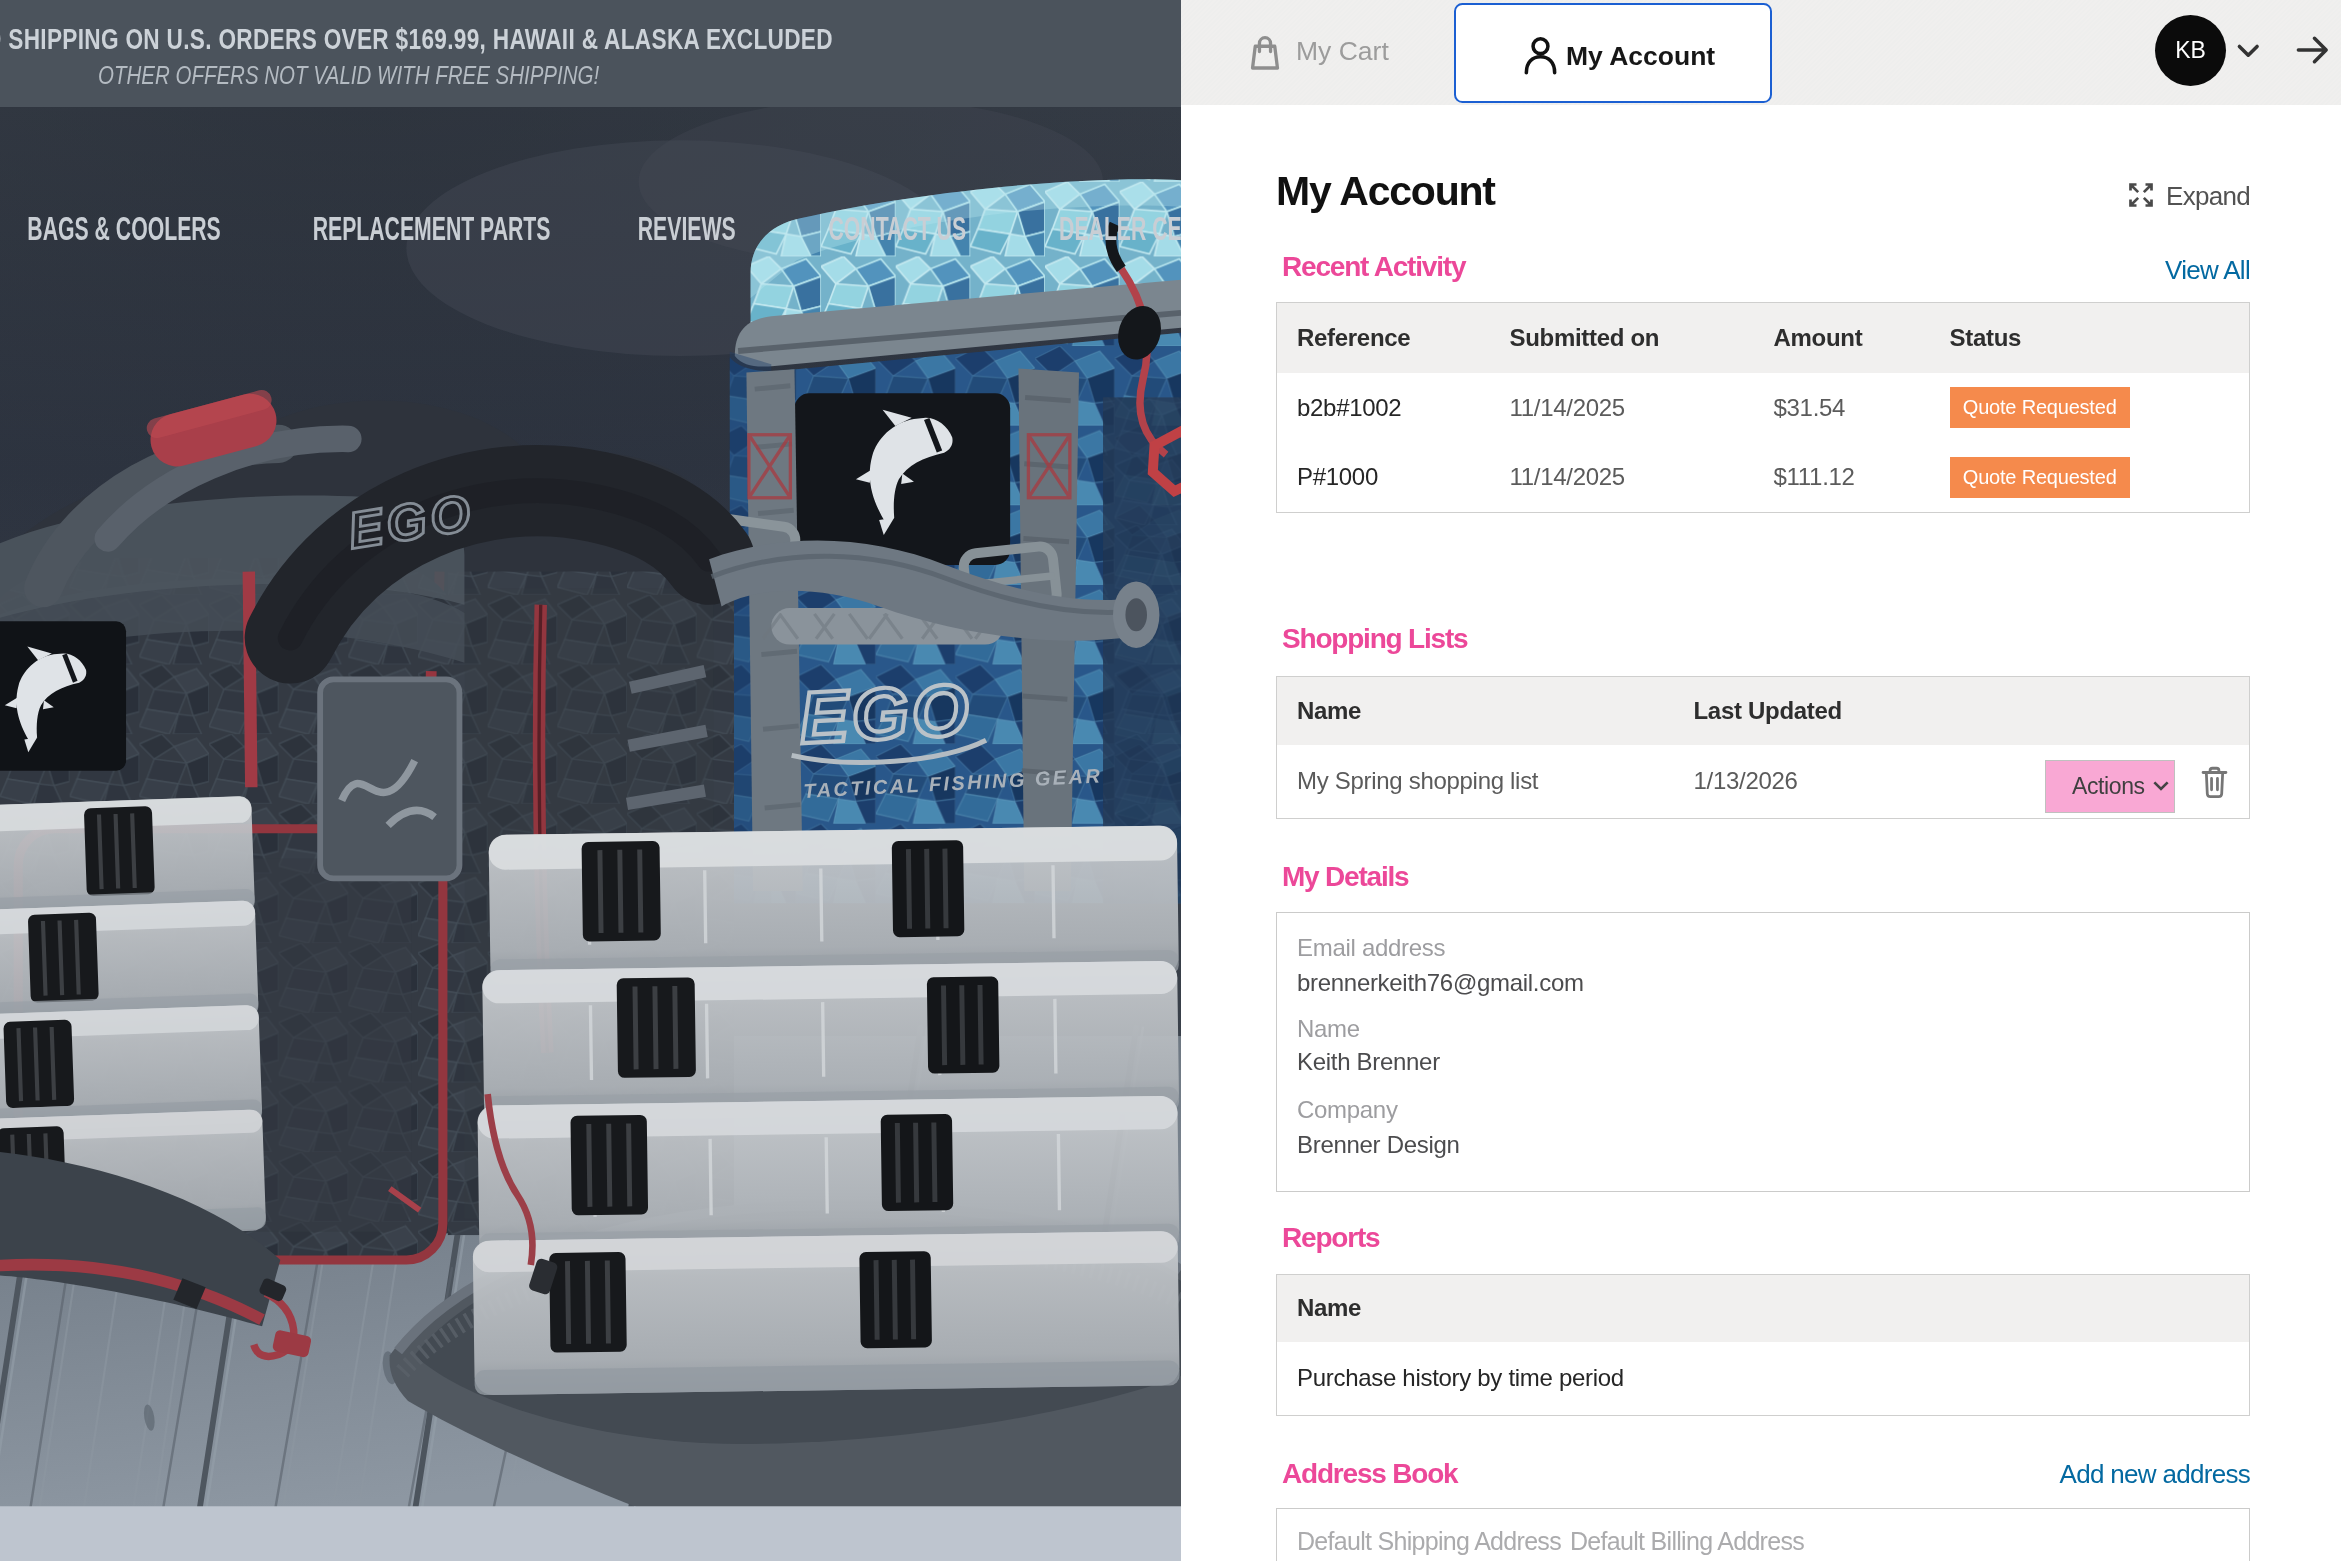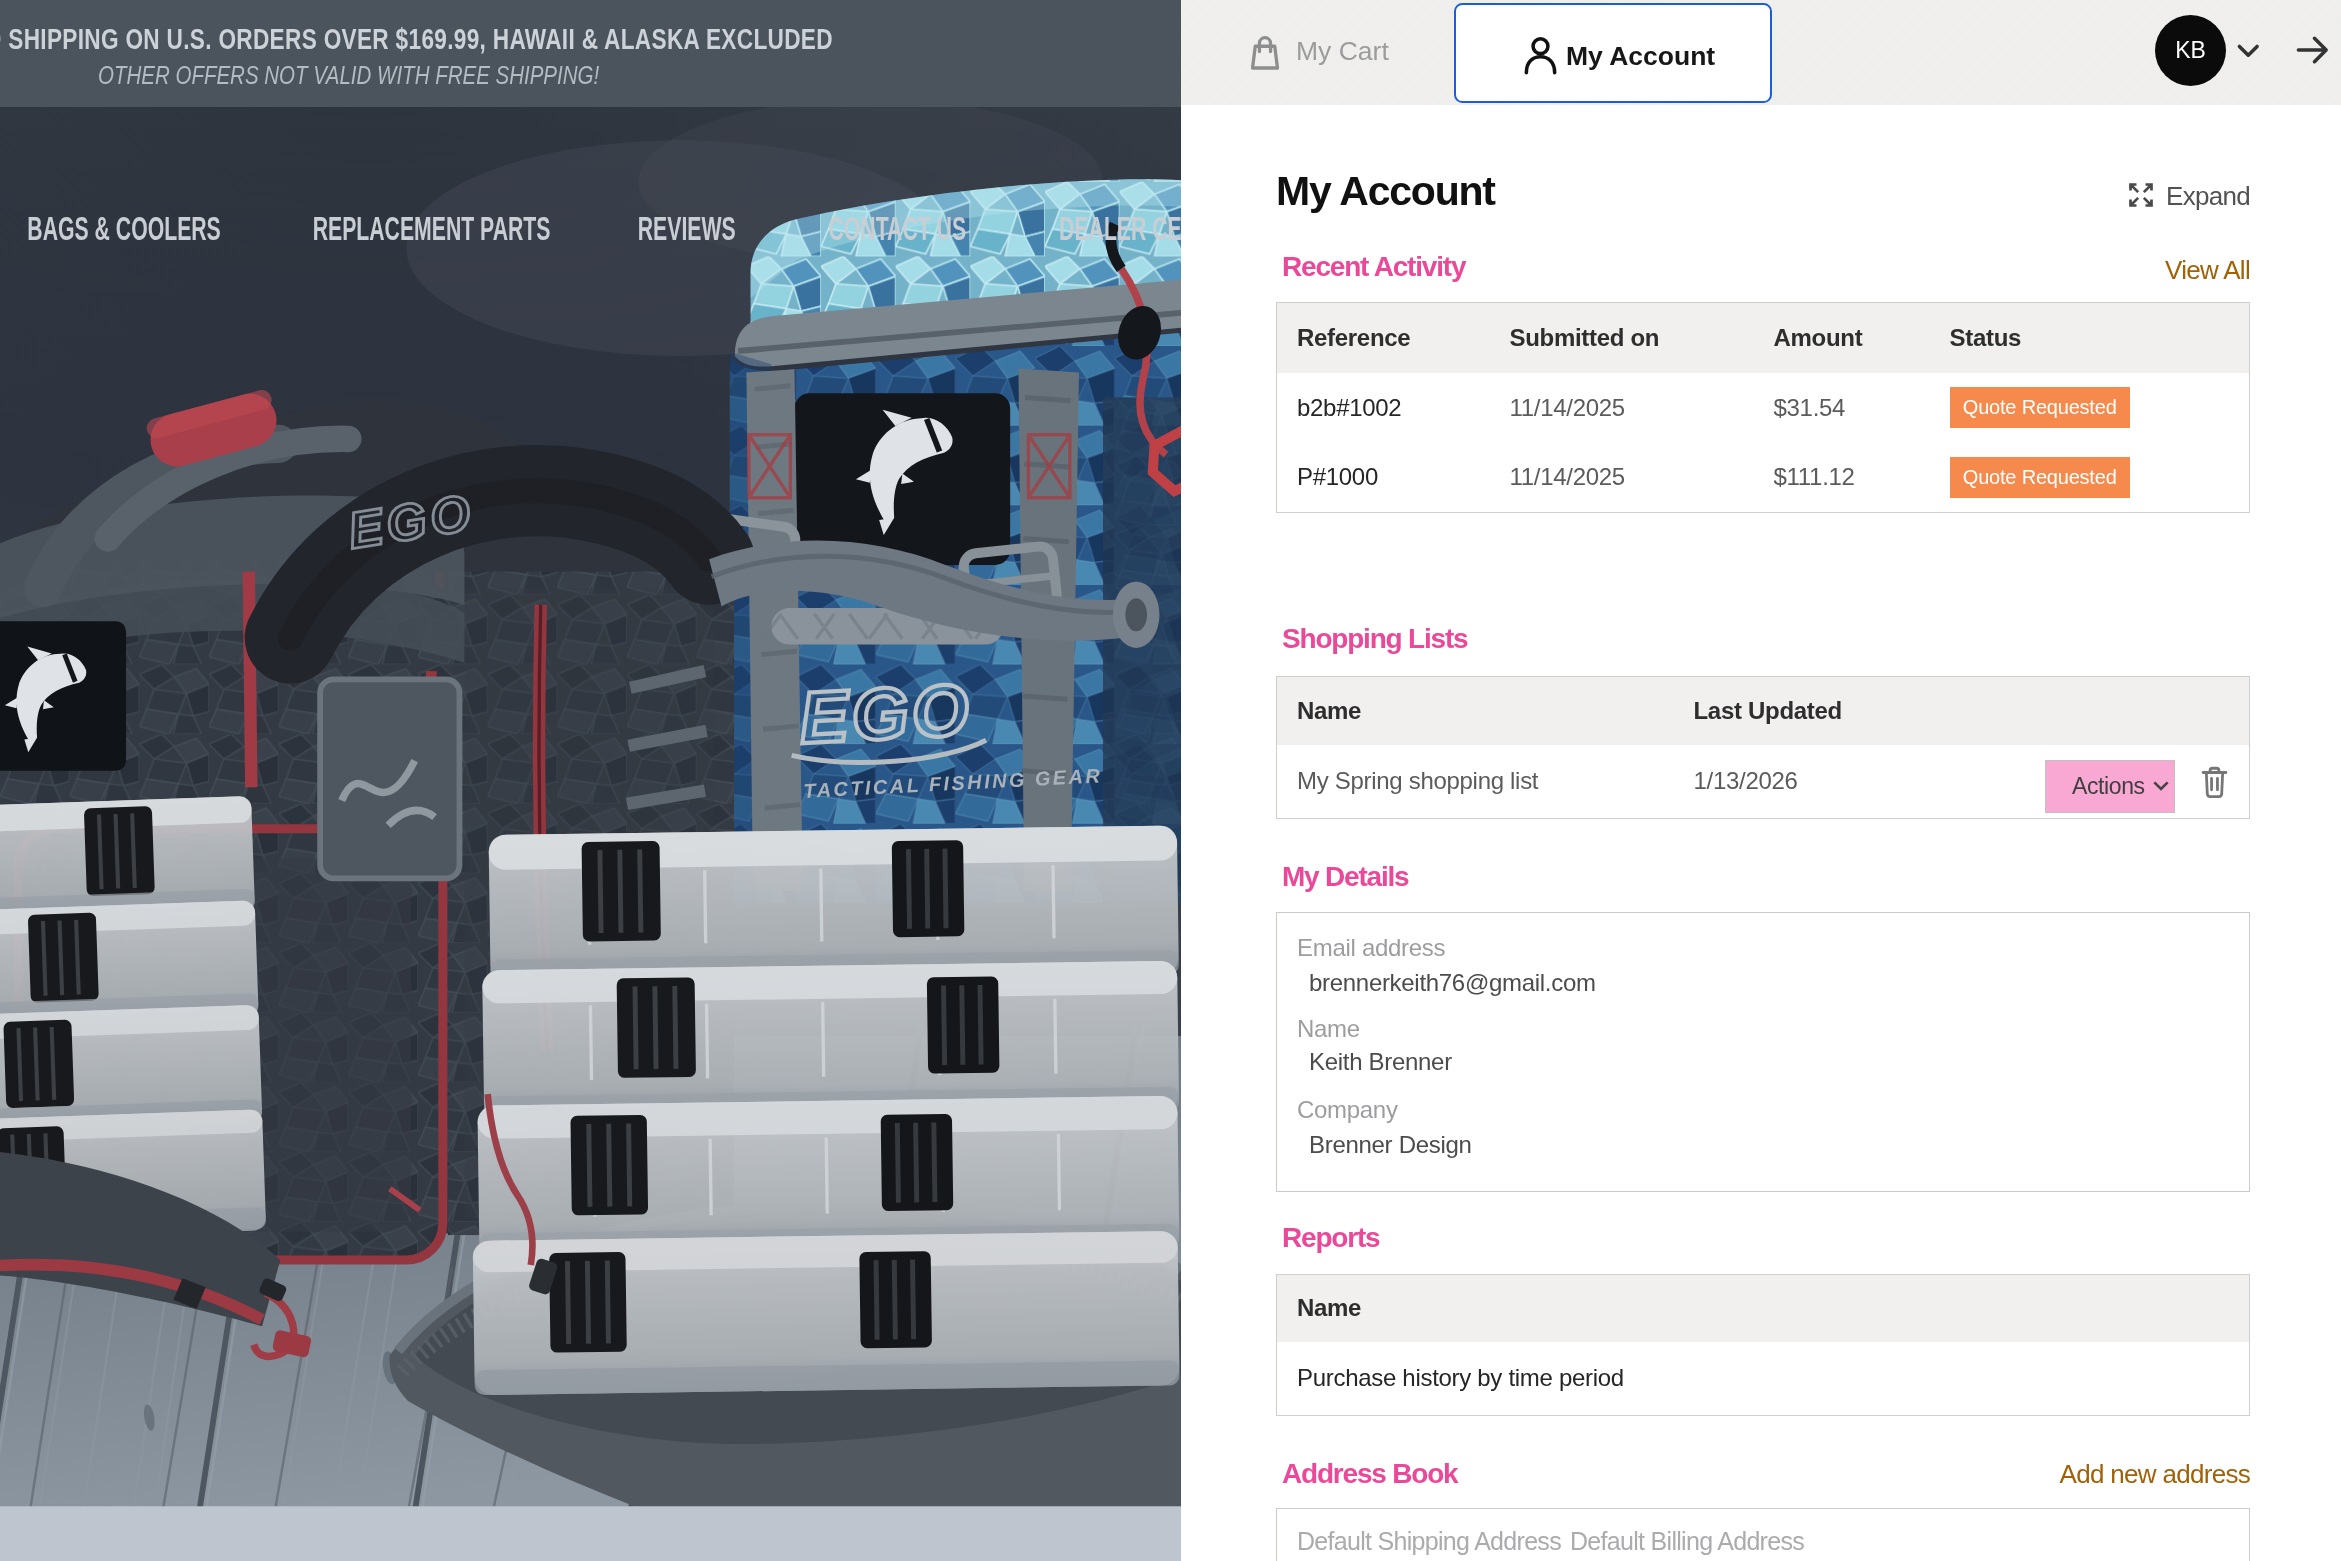--- a/index.html
+++ b/index.html
@@ -31,37 +31,37 @@
 #avatar { position:absolute; left:974px; top:15px; width:71px; height:71px; border-radius:50%;
   background:#0b0b0b; color:#fff; font-size:23px; text-align:center; line-height:71px; }
 #chev { position:absolute; left:1054px; top:40px; }
 #arrow { position:absolute; left:1113px; top:31.5px; }
 
 #content { position:absolute; left:95px; top:105px; width:974px; height:1456px; background:#fff; }
 h1 { font-size:41px; font-weight:bold; color:#111; position:absolute; left:0; top:63px; letter-spacing:-1.2px; }
 #expand { position:absolute; right:0; top:75px; font-size:26px; color:#525252; letter-spacing:-0.7px; }
 #expand svg { vertical-align:-5px; margin-right:10px; }
 .sechead { position:absolute; font-size:28px; font-weight:bold; color:#ec4899; letter-spacing:-1.2px;margin-left:6px; }
-.seclink { position:absolute; right:0; font-size:26px; color:#a16207; letter-spacing:-0.7px; }
+.seclink { position:absolute; right:0; font-size:26px; color:#0369a1; letter-spacing:-0.7px; }
 table { border-collapse:collapse; }
 .tbl { position:absolute; left:0; width:974px; border:1.7px solid #cfcfce; background:#fff; }
 .tbl .hdr { background:#f1f0ef; font-weight:bold; color:#2e2e2e; font-size:23px; letter-spacing:-0.4px;border-radius:18px; }
 .tbl td { font-size:24px; letter-spacing:-0.3px; }
 .zebra { background:repeating-linear-gradient(115deg,#f4f4f3 0 2.5px,#f0f0ef 2.5px 5px); }
 .badge { display:inline-block; background:#f58a4c; color:#fff; font-size:20px;
   letter-spacing:-0.2px; padding:0 13.3px; height:41px; line-height:41px; }
 .dark { color:#262626; } .gray { color:#5b5b5b; }
 #t1 { top:197px; }
 #t1 td { height:70px; padding:0; }
 #t2 { top:571px; }
 #t3 { top:1169px; }
 #details { position:absolute; left:0; top:807px; width:974px; height:280px;
   border:1.7px solid #cbcbca; background:#fff; }
 .lbl { position:absolute; left:20px; font-size:24px; color:#9d9da0; letter-spacing:-0.3px; }
-.val { position:absolute; left:32px; font-size:24px; color:#4c4c4e; letter-spacing:-0.3px; }
+.val { position:absolute; left:20px; font-size:24px; color:#4c4c4e; letter-spacing:-0.3px; }
 #addrbox { position:absolute; left:0; top:1403px; width:974px; height:66px;
   border:1.7px solid #cbcbca; background:#fff; }
 #addrbox span { position:absolute; top:18px; font-size:25px; color:#ababad; letter-spacing:-0.7px; }
 #actions { position:absolute; left:769px; top:655px; width:130px; height:53px;
   border:1.7px solid #c0c0bf; background:#f9a8d4; font-size:23px; color:#3f3f3f;
   line-height:50px; text-align:left; padding-left:26px; letter-spacing:-0.4px; }
 #trash { position:absolute; left:922px; top:659px; }
 </style>
 </head>
 <body>

